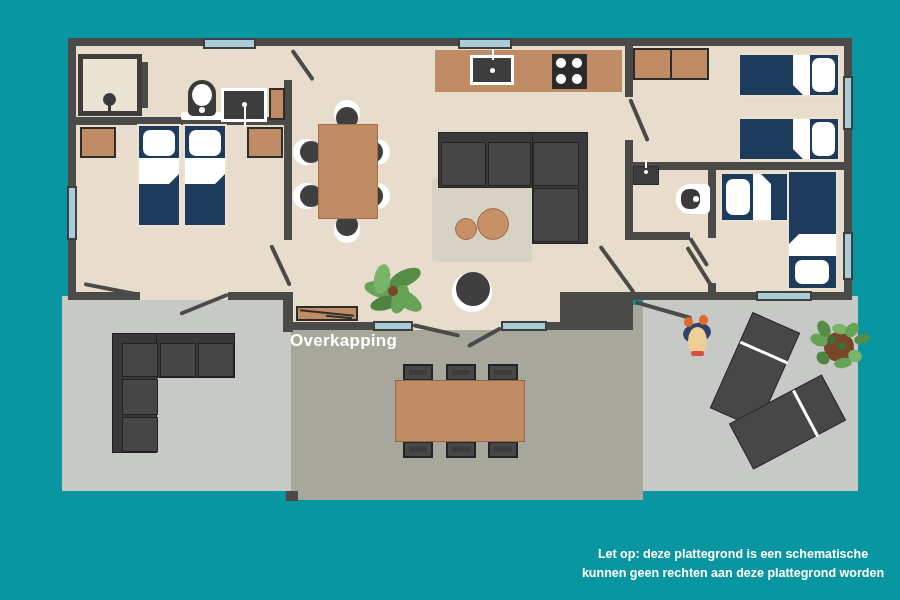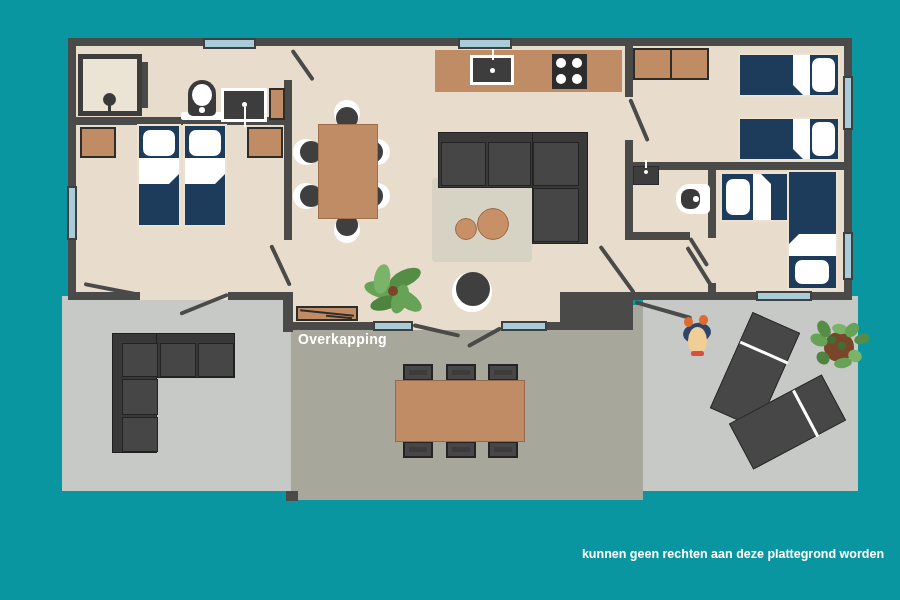--- a/index.html
+++ b/index.html
@@ -243,19 +243,20 @@
   </div>
 
   <div class="abs" style="left:678px;top:315px;width:38px;height:44px">
     <div class="abs round" style="left:5px;top:8px;width:28px;height:20px;background:var(--body_blue);transform:rotate(-10deg)"></div>
     <div class="abs round" style="left:6px;top:2px;width:9px;height:10px;background:var(--accent_orange)"></div>
     <div class="abs round" style="left:21px;top:0;width:9px;height:10px;background:var(--accent_orange)"></div>
     <div class="abs" style="left:10px;top:12px;width:19px;height:27px;background:var(--skin);border-radius:50% 50% 45% 45%"></div>
     <div class="abs" style="left:13px;top:36px;width:13px;height:5px;background:var(--accent_red);border-radius:2px"></div>
   </div>
 
-  <div class="abs label" style="left:298px;top:331px;font-size:14px;letter-spacing:0.3px">Overkapping</div>
+  <div class="abs label" style="left:290px;top:331px;font-size:17px;letter-spacing:0.3px">Overkapping</div>
 
   <div class="abs label" style="left:578px;top:545px;width:310px;font-size:12.5px;line-height:19px;text-align:center">
+    <div>Let op: deze plattegrond is een schematische</div>
     <div>kunnen geen rechten aan deze plattegrond worden</div>
   </div>
 
 </div>
 
 </body></html>

